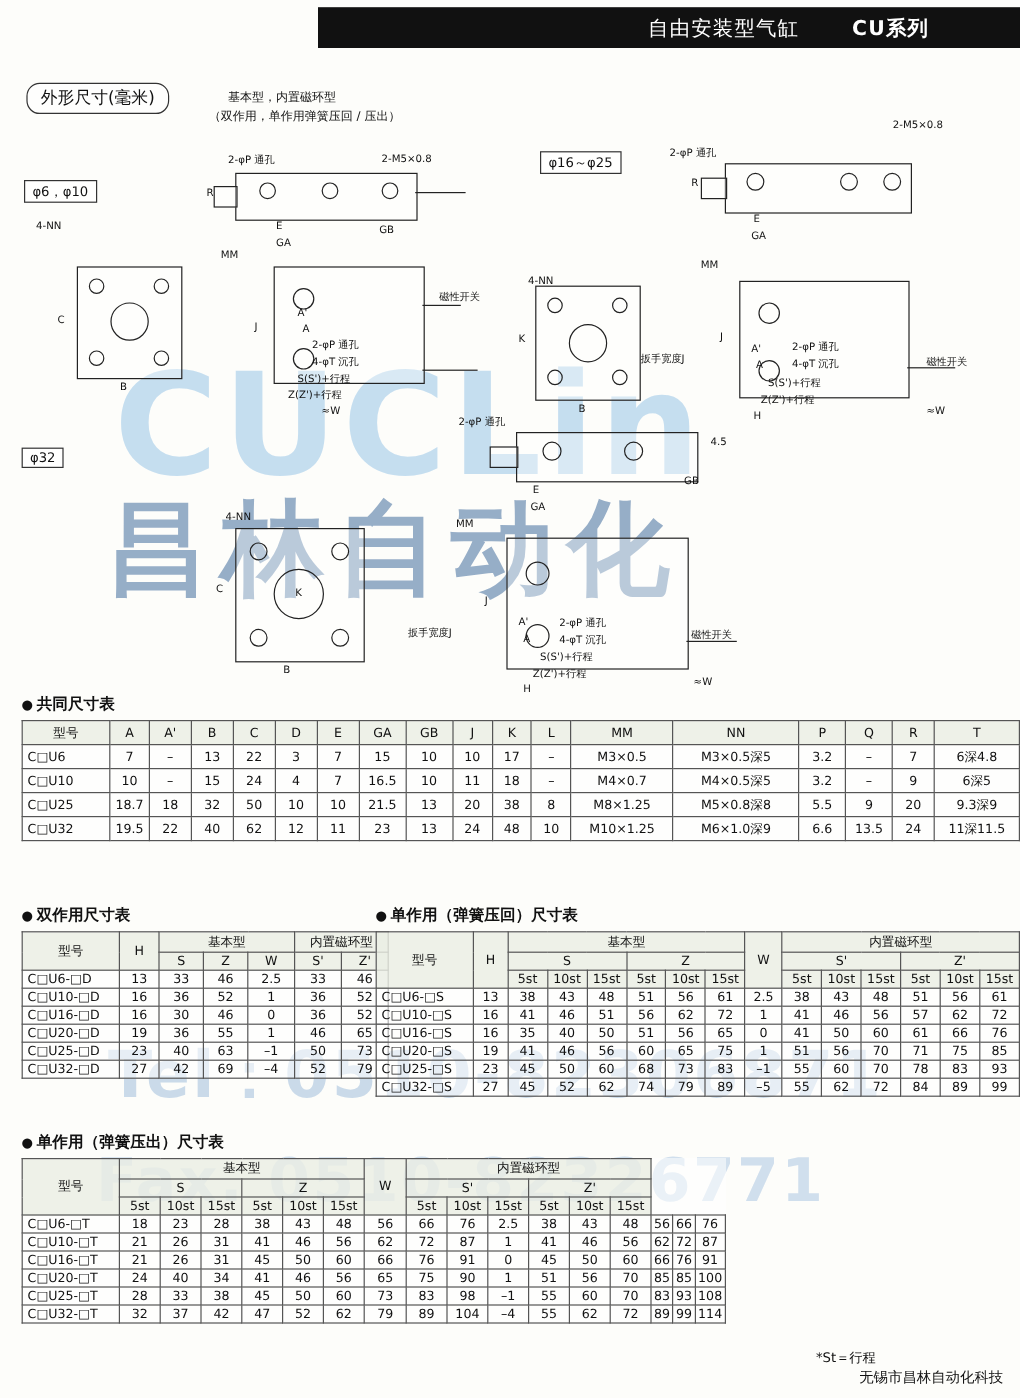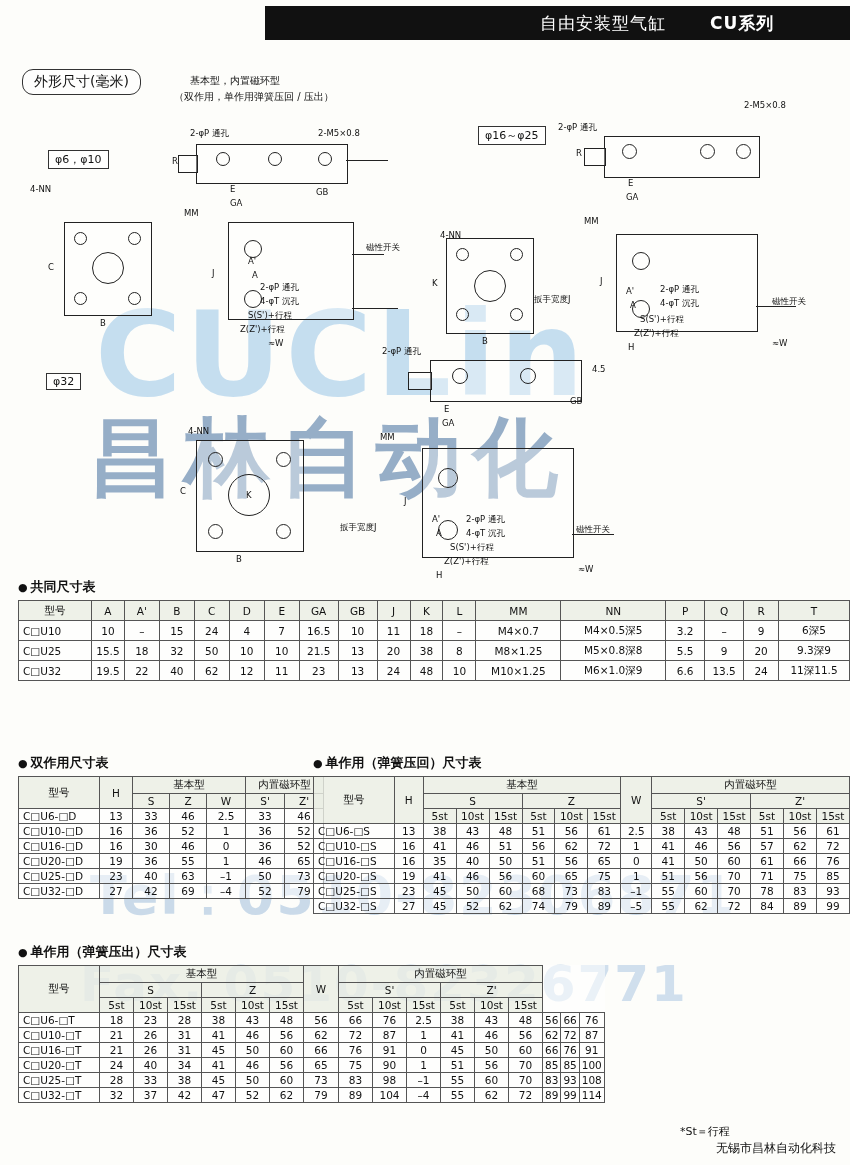--- a/index.html
+++ b/index.html
@@ -35,21 +35,21 @@
     padding:3px 11px;font-size:14px;background:rgba(255,255,255,.6);
   }
   
   .draw{
     position:absolute;left:0;top:56px;width:850px;height:520px;
   }
   .lbl{position:absolute;font-size:8.5px;color:#111;white-space:nowrap;}
   .box{position:absolute;border:1px solid #222;background:rgba(255,255,255,.35);}
   .ln{position:absolute;background:#222;}
   .lnh{height:1px;}
-  .tagbox{position:absolute;border:1px solid #333;padding:1px 6px;font-size:11px;background:rgba(255,255,255,.7);margin-left:28px;}
+  .tagbox{position:absolute;border:1px solid #333;padding:1px 6px;font-size:11px;background:rgba(255,255,255,.7);}
   .circ{position:absolute;border:1px solid #222;border-radius:50%;}
   
   .sect{position:absolute;font-size:13px;font-weight:bold;}
   .sect:before{content:"\25CF";font-size:11px;margin-right:3px;}
   table{border-collapse:collapse;font-size:10.5px;background:rgba(255,255,255,.55);}
   table td,table th{border:1px solid #555;text-align:center;padding:1px 2px;font-weight:normal;}
   thead td{background:rgba(226,232,218,.6);}
   .t-common{position:absolute;left:18px;top:600px;}
   .t-common td{height:17px;}
   .t-double{position:absolute;left:18px;top:776px;}
@@ -218,20 +218,40 @@
     <td style="width:80px">MM</td>
     <td style="width:100px">NN</td>
     <td style="width:34px">P</td>
     <td style="width:34px">Q</td>
     <td style="width:30px">R</td>
     <td style="width:66px">T</td>
   </tr>
     </thead>
   <tbody id="common-body">
       <tr>
+        <td class="nm">C□U6</td>
+        <td>7</td>
+        <td>–</td>
+        <td>13</td>
+        <td>22</td>
+        <td>3</td>
+        <td>7</td>
+        <td>15</td>
+        <td>10</td>
+        <td>10</td>
+        <td>17</td>
+        <td>–</td>
+        <td>M3×0.5</td>
+        <td>M3×0.5深5</td>
+        <td>3.2</td>
+        <td>–</td>
+        <td>7</td>
+        <td>6深4.8</td>
+      </tr>
+      <tr>
         <td class="nm">C□U10</td>
         <td>10</td>
         <td>–</td>
         <td>15</td>
         <td>24</td>
         <td>4</td>
         <td>7</td>
         <td>16.5</td>
         <td>10</td>
         <td>11</td>
@@ -239,21 +259,21 @@
         <td>–</td>
         <td>M4×0.7</td>
         <td>M4×0.5深5</td>
         <td>3.2</td>
         <td>–</td>
         <td>9</td>
         <td>6深5</td>
       </tr>
       <tr>
         <td class="nm">C□U25</td>
-        <td>15.5</td>
+        <td>18.7</td>
         <td>18</td>
         <td>32</td>
         <td>50</td>
         <td>10</td>
         <td>10</td>
         <td>21.5</td>
         <td>13</td>
         <td>20</td>
         <td>38</td>
         <td>8</td>

